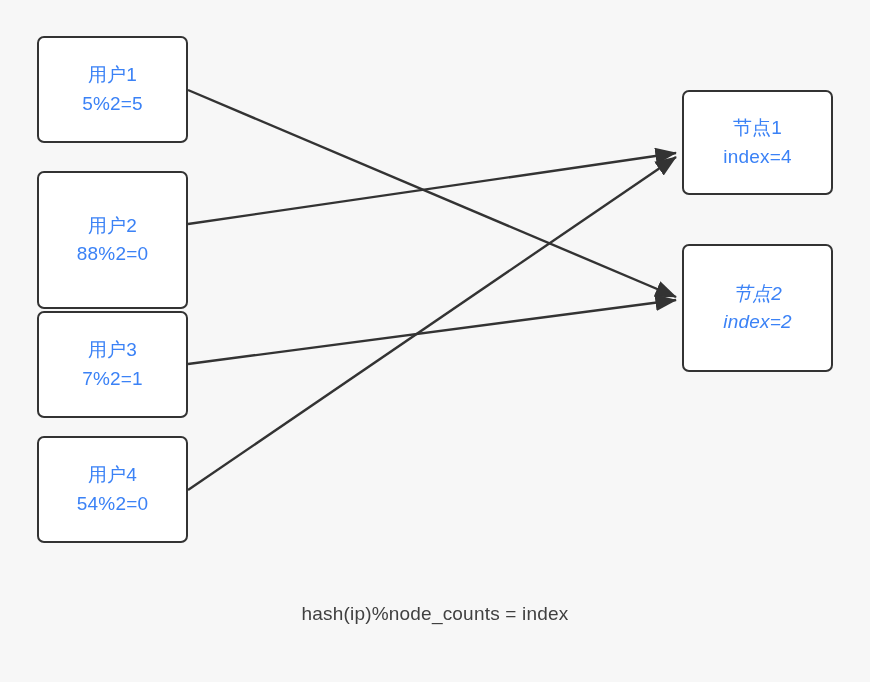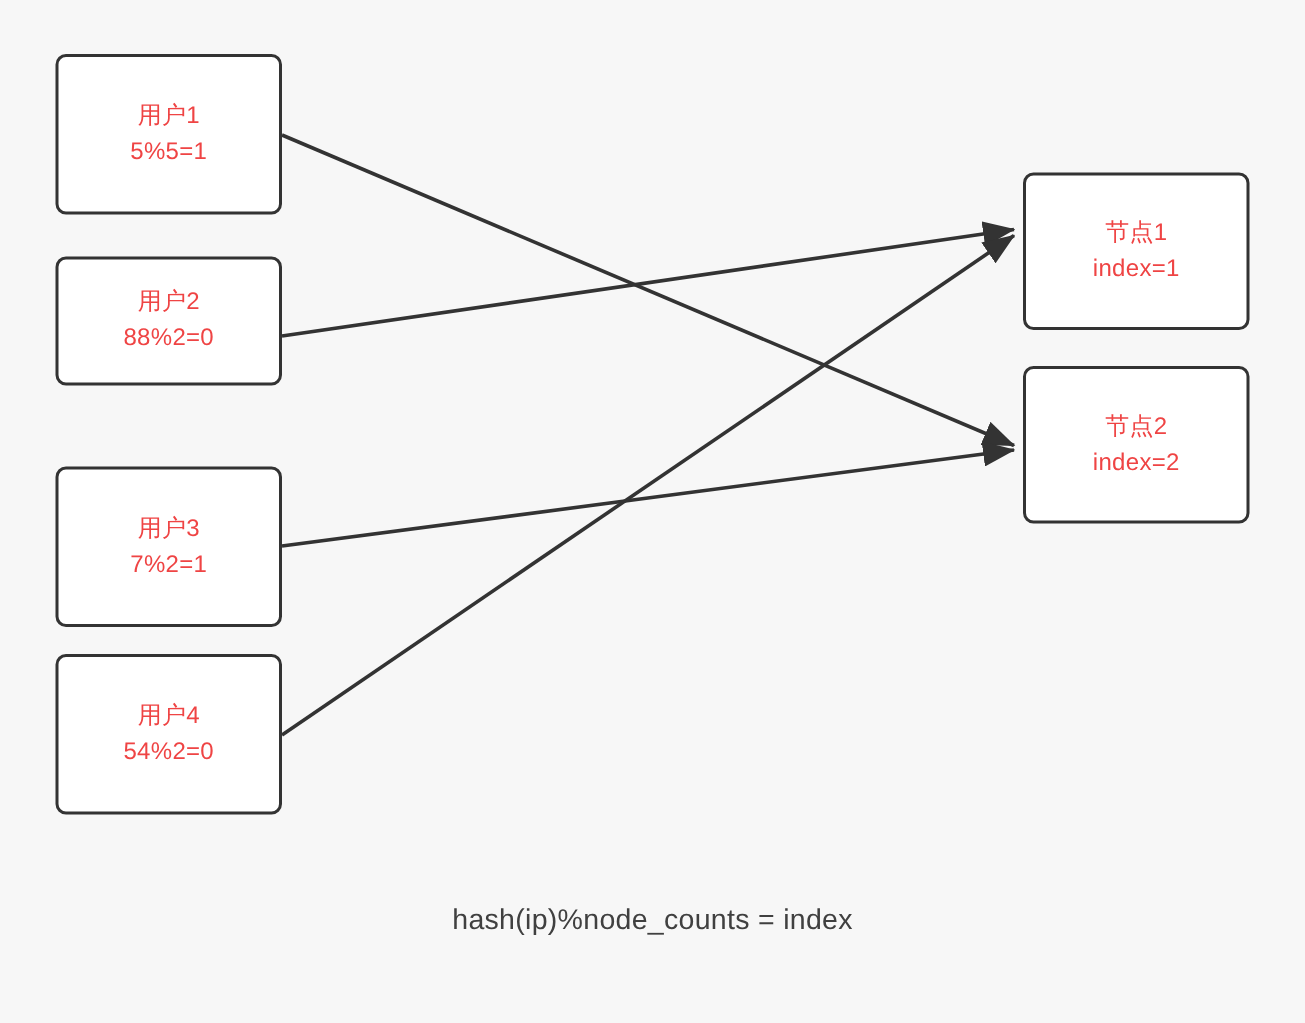--- a/index.html
+++ b/index.html
@@ -30,22 +30,22 @@
   .node-box {
     position: absolute;
     box-sizing: border-box;
     background: #ffffff;
     border: 2.2px solid #333333;
     border-radius: 7px;
     display: flex;
     flex-direction: column;
     align-items: center;
     justify-content: center;
-    color: #ef4444;
-    font-size: 16px;
+    color: #3b82f6;
+    font-size: 19px;
     line-height: 1.5;
     text-align: center;
     letter-spacing: 0.2px;
   }
   .node-line {
     display: block;
     white-space: nowrap;
   }
   .caption {
     position: absolute;
@@ -72,43 +72,43 @@
     <g id="edges-group">
         <line x1="188" y1="90" x2="676" y2="297" stroke="#333333" stroke-width="2.4" marker-end="url(#arrowhead)"></line>
         <line x1="188" y1="224" x2="676" y2="153" stroke="#333333" stroke-width="2.4" marker-end="url(#arrowhead)"></line>
         <line x1="188" y1="364" x2="676" y2="300" stroke="#333333" stroke-width="2.4" marker-end="url(#arrowhead)"></line>
         <line x1="188" y1="490" x2="676" y2="157" stroke="#333333" stroke-width="2.4" marker-end="url(#arrowhead)"></line>
       </g>
   </svg>
 
   <div class="node-box" style="left: 37px; top: 36px; width: 151px; height: 107px;">
     <span class="node-line">用户1</span>
-    <span class="node-line">5%5=1</span>
+    <span class="node-line">5%2=5</span>
   </div>
 
-  <div class="node-box" style="left: 37px; top: 171px; width: 151px; height: 86px;">
+  <div class="node-box" style="left: 37px; top: 171px; width: 151px; height: 138px;">
     <span class="node-line">用户2</span>
     <span class="node-line">88%2=0</span>
   </div>
 
   <div class="node-box" style="left: 37px; top: 311px; width: 151px; height: 107px;">
     <span class="node-line">用户3</span>
     <span class="node-line">7%2=1</span>
   </div>
 
   <div class="node-box" style="left: 37px; top: 436px; width: 151px; height: 107px;">
     <span class="node-line">用户4</span>
     <span class="node-line">54%2=0</span>
   </div>
 
-  <div class="node-box" style="left: 682px; top: 115px; width: 151px; height: 105px; align-items: center;">
+  <div class="node-box" style="left: 682px; top: 90px; width: 151px; height: 105px; align-items: center;">
     <span class="node-line">节点1</span>
-    <span class="node-line">index=1</span>
+    <span class="node-line">index=4</span>
   </div>
 
-  <div class="node-box" style="left: 682px; top: 244px; width: 151px; height: 105px;">
+  <div class="node-box" style="left: 682px; top: 244px; width: 151px; height: 128px; font-style: italic;">
     <span class="node-line">节点2</span>
     <span class="node-line">index=2</span>
   </div>
 
   <div class="caption" style="top: 603px; left: 0px;">hash(ip)%node_counts = index</div>
 
 </div>
 
 </body></html>

